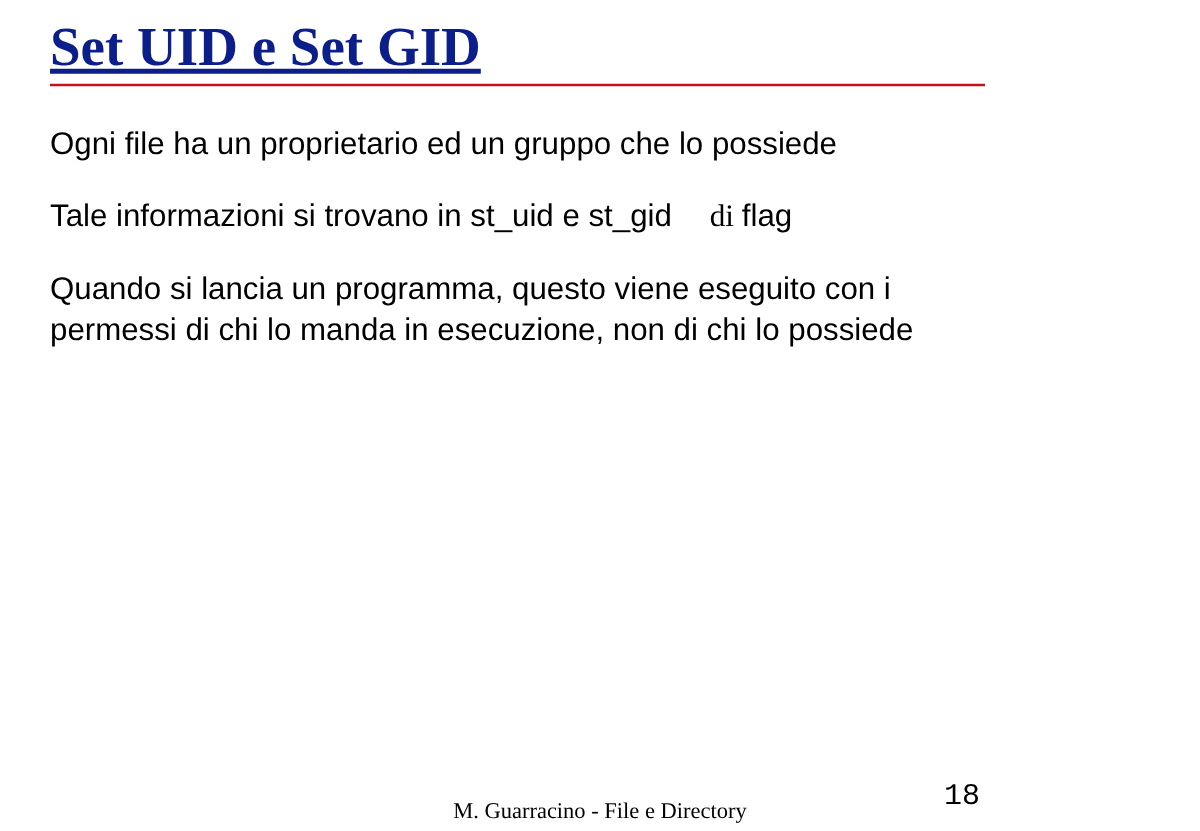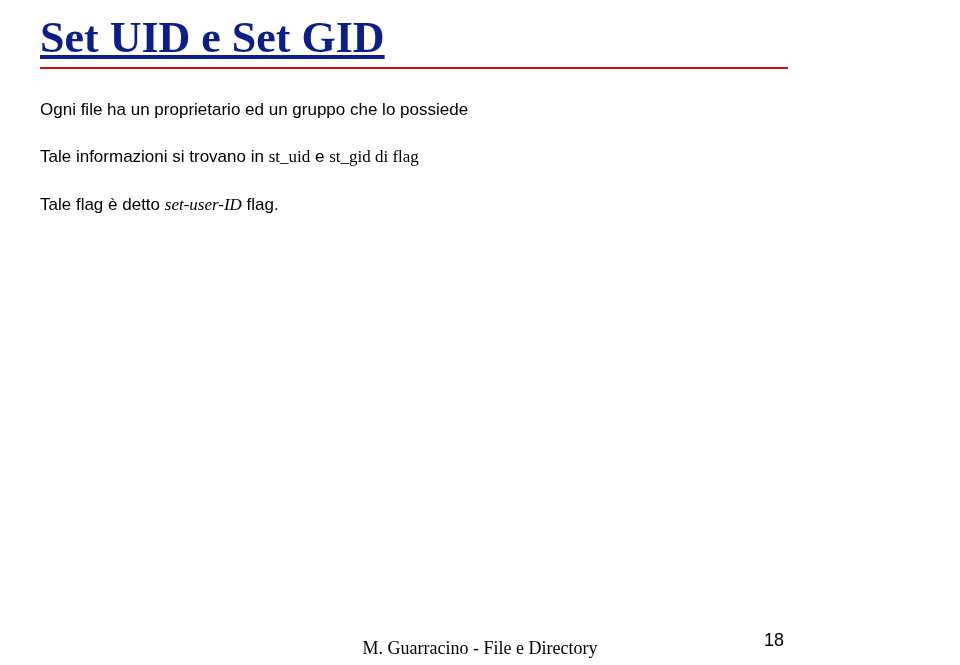--- a/index.html
+++ b/index.html
@@ -29,73 +29,72 @@
     text-decoration: underline;
   }
   .rule {
     border: none;
     border-top: 2px solid #c41217;
     margin: 0;
     width: 100%;
   }
   .body {
     margin-top: 30px;
-    font-size: 17px;
+    font-size: 25px;
     line-height: 1.32;
   }
   .body p {
     margin: 0 0 25px 0;
   }
   .mono {
-    font-family: Liberation Serif, serif;
+    font-family: Liberation Sans, sans-serif;
   }
   .serif {
     font-family: "Times New Roman", Times, serif;
+    margin-left: 24px;
   }
   .ital {
     font-style: italic;
   }
   .footer {
     position: absolute;
     bottom: 6px;
     left: 0;
     width: 960px;
     text-align: center;
     font-family: "Times New Roman", Times, serif;
     font-size: 18px;
     color: #000;
   }
   .pagenum {
     position: absolute;
     right: 44px;
     bottom: 14px;
-    font-family: Liberation Sans, sans-serif;
-    font-size: 18px;
+    font-family: Liberation Mono, monospace;
+    font-size: 24px;
   }
 </style>
 </head>
 <body>
 
 <div class="slide">
 
   <h1 class="title">Set UID e Set GID</h1>
   <hr class="rule">
 
   <div class="body">
 
     <p>Ogni file ha un proprietario ed un gruppo che lo possiede</p>
 
     <p>
       <span>Tale informazioni si trovano in </span><span class="mono">st_uid</span><span> e </span><span class="mono">st_gid</span><span class="serif"> di </span><span class="mono">flag</span>
     </p>
 
+    <p>Quando si lancia un programma, questo viene eseguito con i permessi di chi lo manda in esecuzione, non di chi lo possiede</p>
 
 
-    <p>
-      <span>Tale flag è detto </span><span class="mono ital">set-user-ID</span><span> flag.</span>
-    </p>
 
   </div>
 
   <div class="footer">M. Guarracino - File e Directory</div>
   <div class="pagenum">18</div>
 
 </div>
 
 </body></html>

